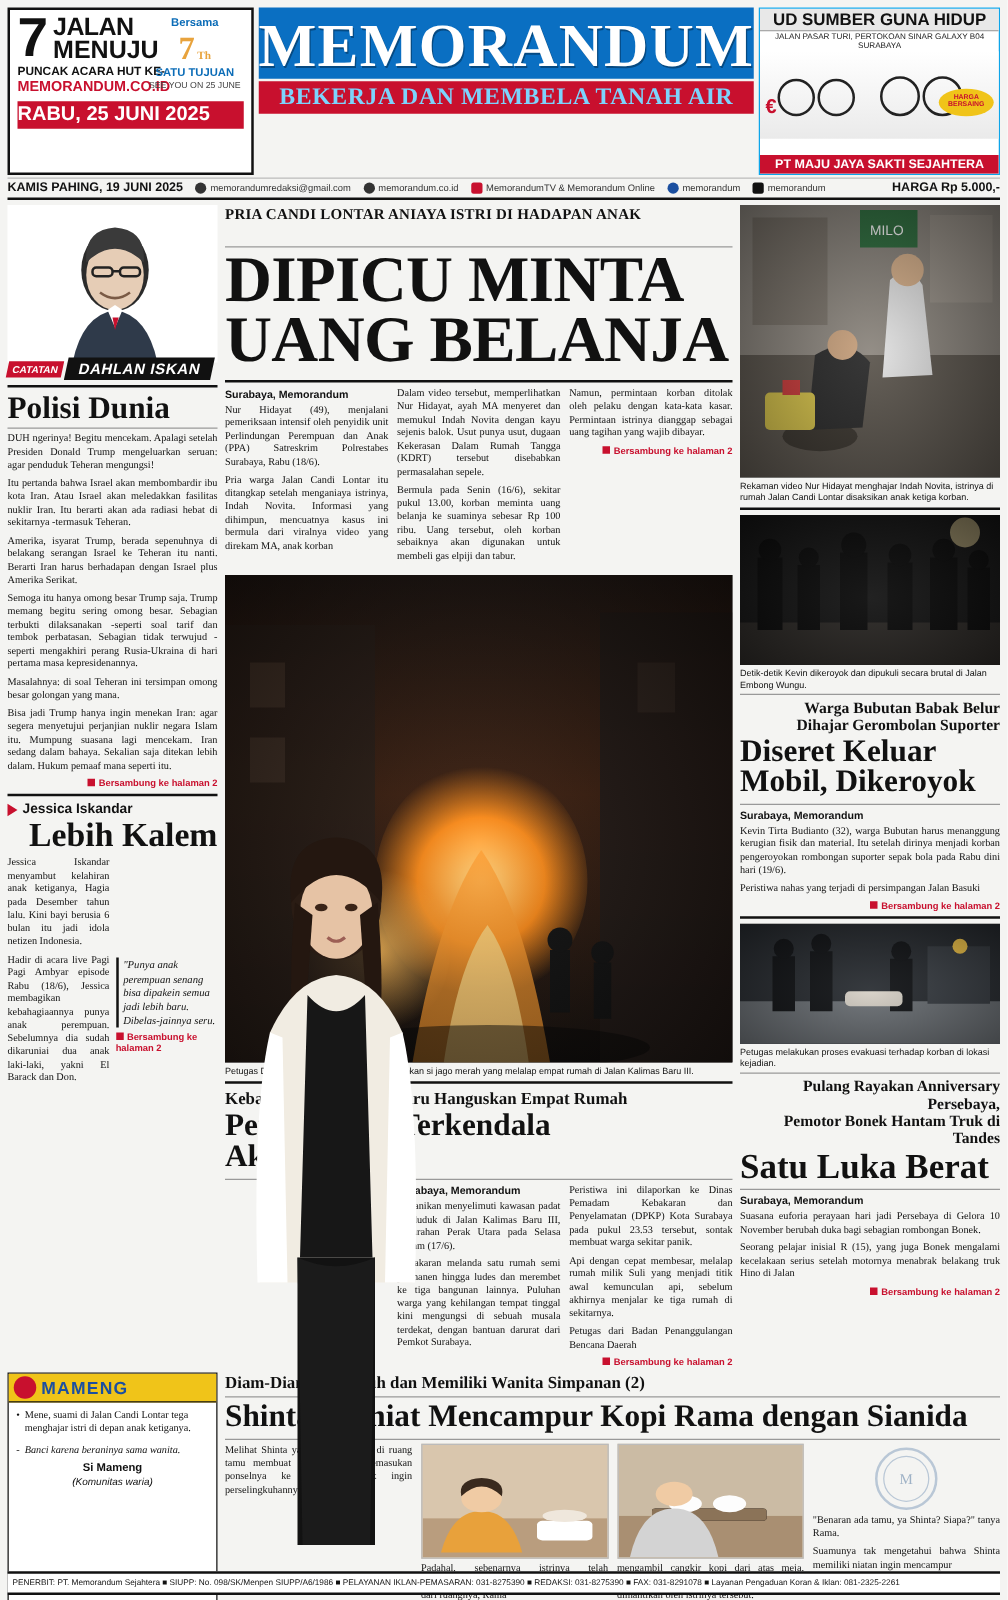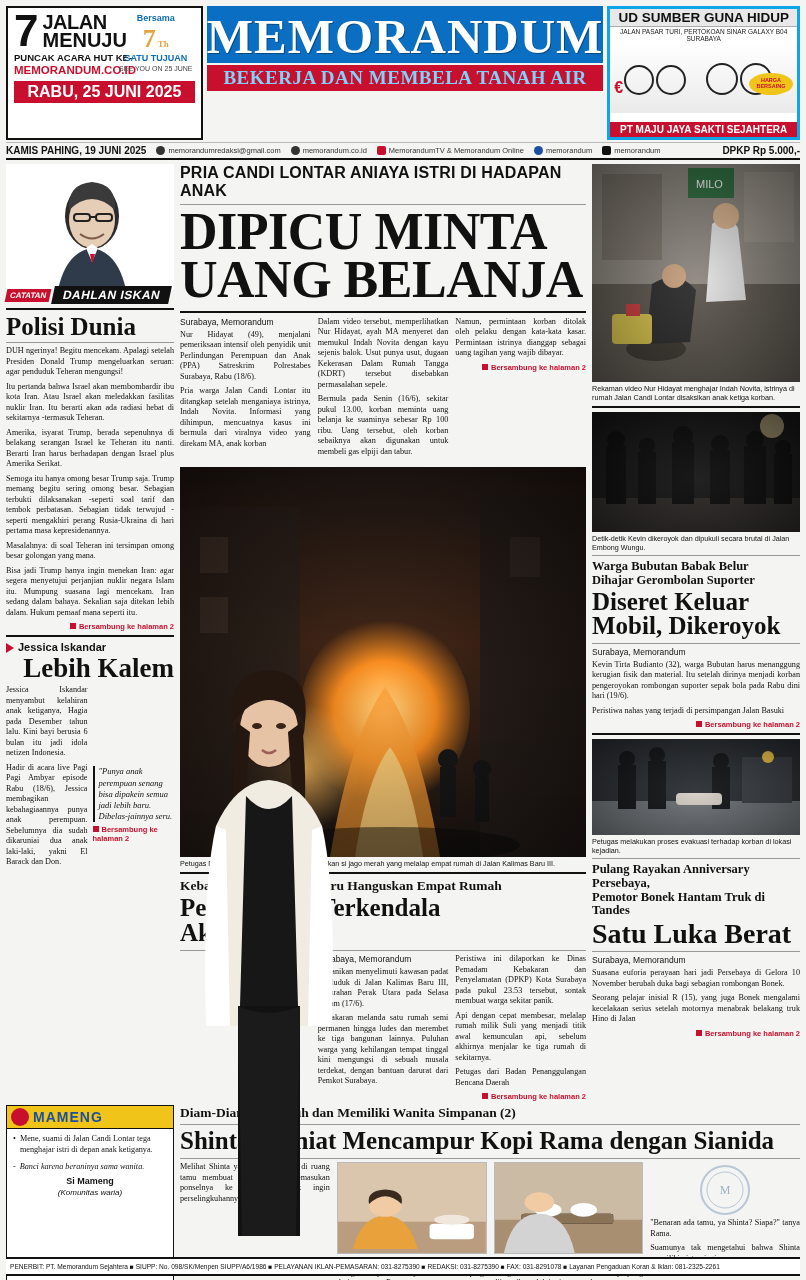--- a/index.html
+++ b/index.html
@@ -22,41 +22,41 @@
   .mh-left .big7 {
     font-family:"Liberation Sans", sans-serif; font-weight:bold;
     font-size:40px; line-height:0.92; color:#111; display:flex; align-items:center; gap:4px;
   }
   .mh-left .hari { font-size:20px; line-height:1.0; letter-spacing:-0.5px;}
   .mh-left .menuju { font-family:"Liberation Sans", sans-serif; font-weight:bold; font-size:20px; line-height:1.0; margin-top:-2px;}
   .mh-left .puncak { font-family:"Liberation Sans", sans-serif; font-size:9.5px; font-weight:bold; margin-top:3px; line-height:1.15;}
   .mh-left .url { font-family:"Liberation Sans", sans-serif; font-size:11.5px; font-weight:bold; color:#c8102e; line-height:1.15;}
   .mh-left .datebar {
     margin-top:4px; background:#c8102e; color:#fff; font-family:"Liberation Sans", sans-serif;
-    font-weight:bold; font-size:16px; text-align:center; padding:2px 0;
+    font-weight:bold; font-size:16px; text-align:left; padding:2px 0;
   }
   .mh-left .hutlogo {
     position:absolute; right:2px; top:4px; width:86px; height:62px;
     display:flex; flex-direction:column; align-items:center; justify-content:center;
   }
   .hut-circ { font-family:"Liberation Sans",sans-serif; font-size:9px; color:#0b6cb7; font-weight:bold; text-align:center; line-height:1.05;}
   .hut-7 { color:#e8a33d; font-size:26px; font-weight:bold; font-family:"Liberation Serif",serif; }
   .seeyou { font-family:"Liberation Sans",sans-serif; font-size:7px; color:#444; margin-top:2px;}
 
   .mh-center { flex:1; display:flex; flex-direction:column; }
   .logo-box { background:#0a6fc2; color:#fff; text-align:center; padding:6px 0 2px 0; position:relative;}
   .logo-box .memo {
     font-family:"Liberation Serif", serif; font-weight:bold; font-size:49px; letter-spacing:1px;
     line-height:1.0; color:#ffffff; text-shadow:1px 1px 0 #064a82;
   }
   .tagline {
     background:#c8102e; color:#7dd3fc; font-family:"Liberation Serif",serif; font-weight:bold;
     font-size:19px; text-align:center; letter-spacing:0.5px; padding:2px 0; margin-top:2px;
   }
-  .mh-right { width:196px; border:3px solid #0ea5e9; background:#fff; overflow:hidden; position:relative;}
+  .mh-right { width:196px; border:1px solid #0ea5e9; background:#fff; overflow:hidden; position:relative;}
   .ad-title { background:#e8e8e8; color:#111; font-family:"Liberation Sans",sans-serif; font-weight:bold;
     font-size:13.5px; text-align:center; padding:1px 0; border-bottom:1px solid #aaa;}
   .ad-sub { font-family:"Liberation Sans",sans-serif; font-size:6.5px; text-align:center; color:#222; padding:1px 0;}
   .ad-body { height:70px; background:linear-gradient(#fff,#eaeaea); position:relative;}
   .ad-foot { background:#c8102e; color:#fff; font-family:"Liberation Sans",sans-serif; font-weight:bold;
     font-size:10px; text-align:center; padding:2px 0; position:absolute; bottom:0; left:0; right:0;}
   .bike { position:absolute; border:2px solid #222; border-radius:50%; }
 
   
   .infobar {
@@ -98,44 +98,44 @@
 
   .jess-head { display:flex; align-items:flex-end; gap:4px; margin-top:4px;}
   .tri { width:0;height:0;border-left:8px solid #c8102e;border-top:5px solid transparent;border-bottom:5px solid transparent;}
   .jess-name { font-family:"Liberation Sans",sans-serif; font-weight:bold; font-size:11px;}
   h2.jess-title { font-size:27px; margin:2px 0 4px 0; line-height:0.98; font-family:"Liberation Serif",serif; font-weight:bold;text-align:right;}
   .jess-cols { display:flex; gap:5px; }
   .jess-cols .c { width:50%; }
   .pullquote { font-size:8.5px; line-height:1.3; font-style:italic; border-left:2px solid #111; padding-left:4px; margin-top:3px;}
 
   
-  .kicker { font-family:Liberation Sans, sans-serif; font-weight:bold; font-size:16px; letter-spacing:0.2px; margin:0 0 4px 0;}
+  .kicker { font-family:Liberation Serif, serif; font-weight:bold; font-size:12px; letter-spacing:0.2px; margin:0 0 18px 0;}
   h1.headline {
     font-family:"Liberation Serif",serif; font-weight:bold; font-size:52px; line-height:0.93;
     margin:0 0 6px 0; letter-spacing:-0.5px;
   }
   .lead-grid { display:flex; gap:7px; }
   .lead-grid .lc { width:33.33%; }
-  .byline { font-family:"Liberation Sans",serif; font-weight:normal; font-size:8.5px; margin:0 0 3px 0;}
+  .byline { font-family:"Liberation Sans",serif; font-weight:bold; font-size:8.5px; margin:0 0 3px 0;}
   .photo {
     background:#3a3a3a; position:relative; overflow:hidden; border:0;
   }
   .caption { font-family:"Liberation Sans",sans-serif; font-size:7.2px; line-height:1.25; padding:2px 0 0 0;}
 
   .fire-photo { height:390px; margin-top:6px; position:relative; overflow:hidden; }
   .kebakaran-kicker { font-family:"Liberation Serif",serif; font-weight:bold; font-size:13.5px; margin:4px 0 1px 0;}
   h2.mid-title { font-family:"Liberation Serif",serif; font-weight:bold; font-size:25px; line-height:1.0; margin:0 0 5px 0;}
   .mid-cols { display:flex; gap:7px; }
   .mid-cols .mc { width:33.33%; }
 
   
   .rphoto1 { height:218px; }
   .rphoto2 { height:120px; }
   .rphoto3 { height:96px; }
-  .r-kicker { font-family:"Liberation Serif",serif; font-weight:bold; font-size:12.5px; line-height:1.1; margin:4px 0 2px 0;}
+  .r-kicker { font-family:"Liberation Serif",serif; font-weight:bold; font-size:12.5px; line-height:1.1; margin:4px 0 2px 0;text-align:right;}
   h2.r-title { font-family:"Liberation Serif",serif; font-weight:bold; font-size:25px; line-height:0.98; margin:0 0 4px 0;}
   h2.r-title2 { font-family:"Liberation Serif",serif; font-weight:bold; font-size:28px; line-height:0.98; margin:0 0 4px 0;}
 
   
   .bottom { display:flex; gap:6px; padding:4px 6px 0 6px; }
   .mameng-box { width:168px; border:1px solid #111; background:#fff; padding:0; }
   .mameng-head { display:flex; align-items:center; gap:4px; background:#f0c419; padding:2px 4px; border-bottom:1px solid #111;}
   .mameng-logo { width:18px;height:18px;border-radius:50%;background:#c8102e;}
   .mameng-word { font-family:"Liberation Sans",sans-serif; font-weight:bold; font-size:14px; color:#1b4fa0; letter-spacing:1px;}
   .mameng-body { padding:5px 6px; font-size:8.2px; line-height:1.3;}
@@ -229,21 +229,21 @@
     </span>
     <span class="ii">
       <span class="dotic" style="background:#1b4fa0;"></span>
       <span>memorandum</span>
     </span>
     <span class="ii">
       <span class="dotic sq" style="background:#111;"></span>
       <span>memorandum</span>
     </span>
     <span class="spacer"></span>
-    <span class="harga">DPKP Rp 5.000,-</span>
+    <span class="harga">HARGA Rp 5.000,-</span>
   </div>
 
   <div class="content">
 
     <div class="col-left">
 
       <div class="dahlan-photo">
         <svg viewBox="0 0 168 126" width="168" height="126">
           <rect width="168" height="126" fill="#ffffff"></rect>
           <ellipse cx="86" cy="52" rx="27" ry="33" fill="#2b2b2b"></ellipse>

